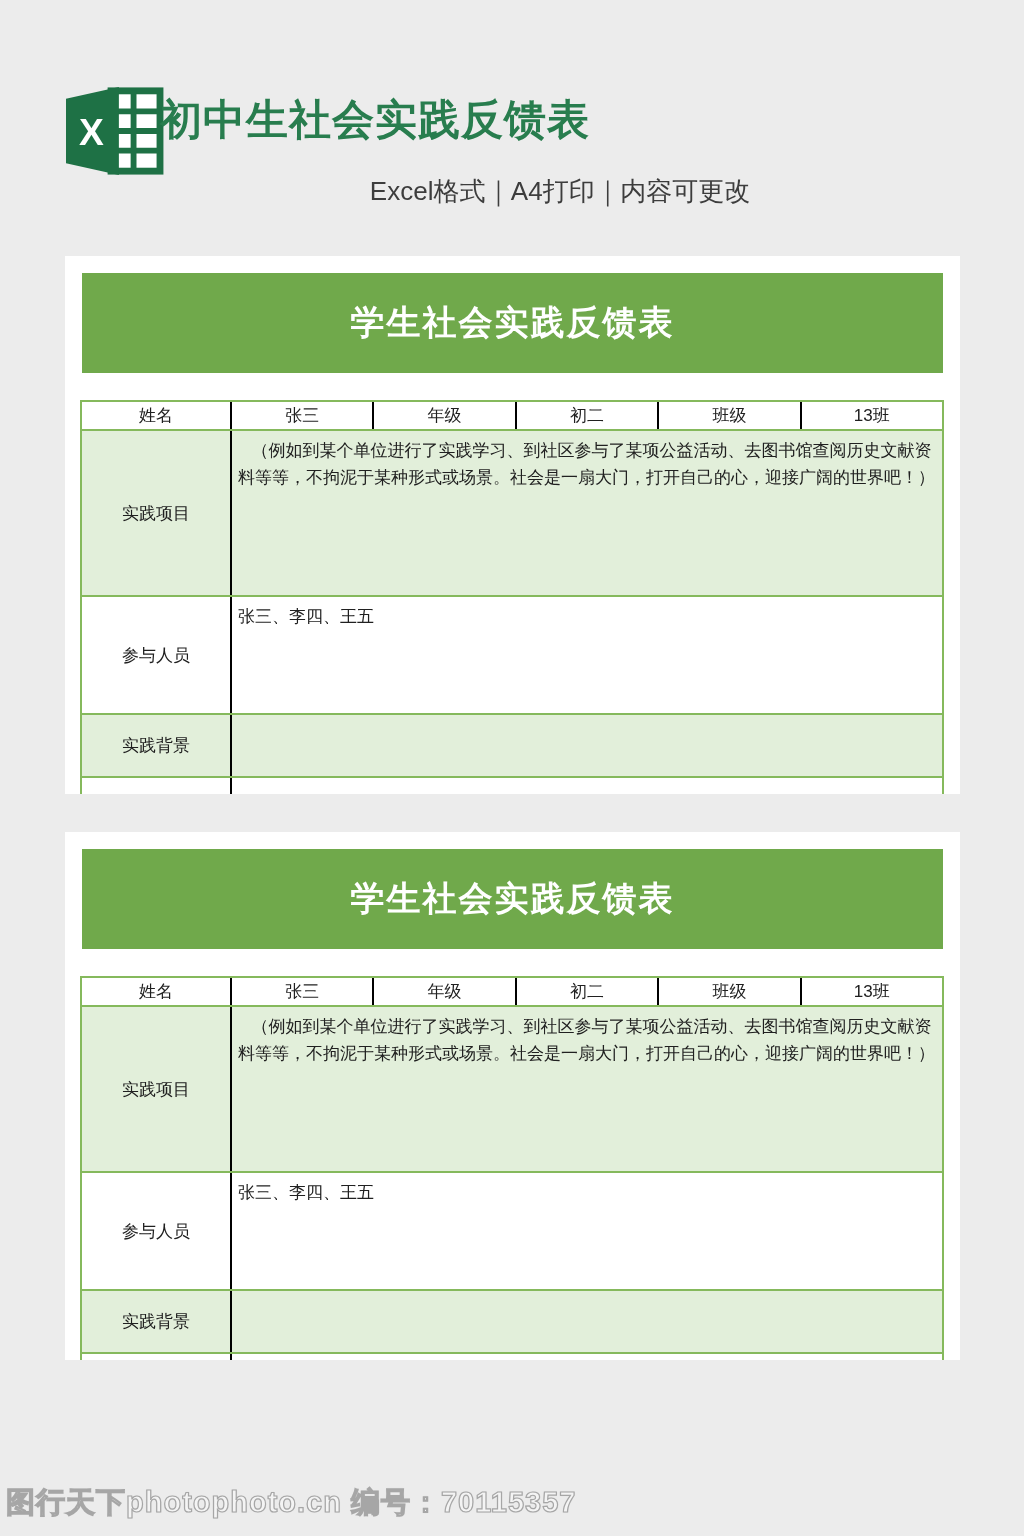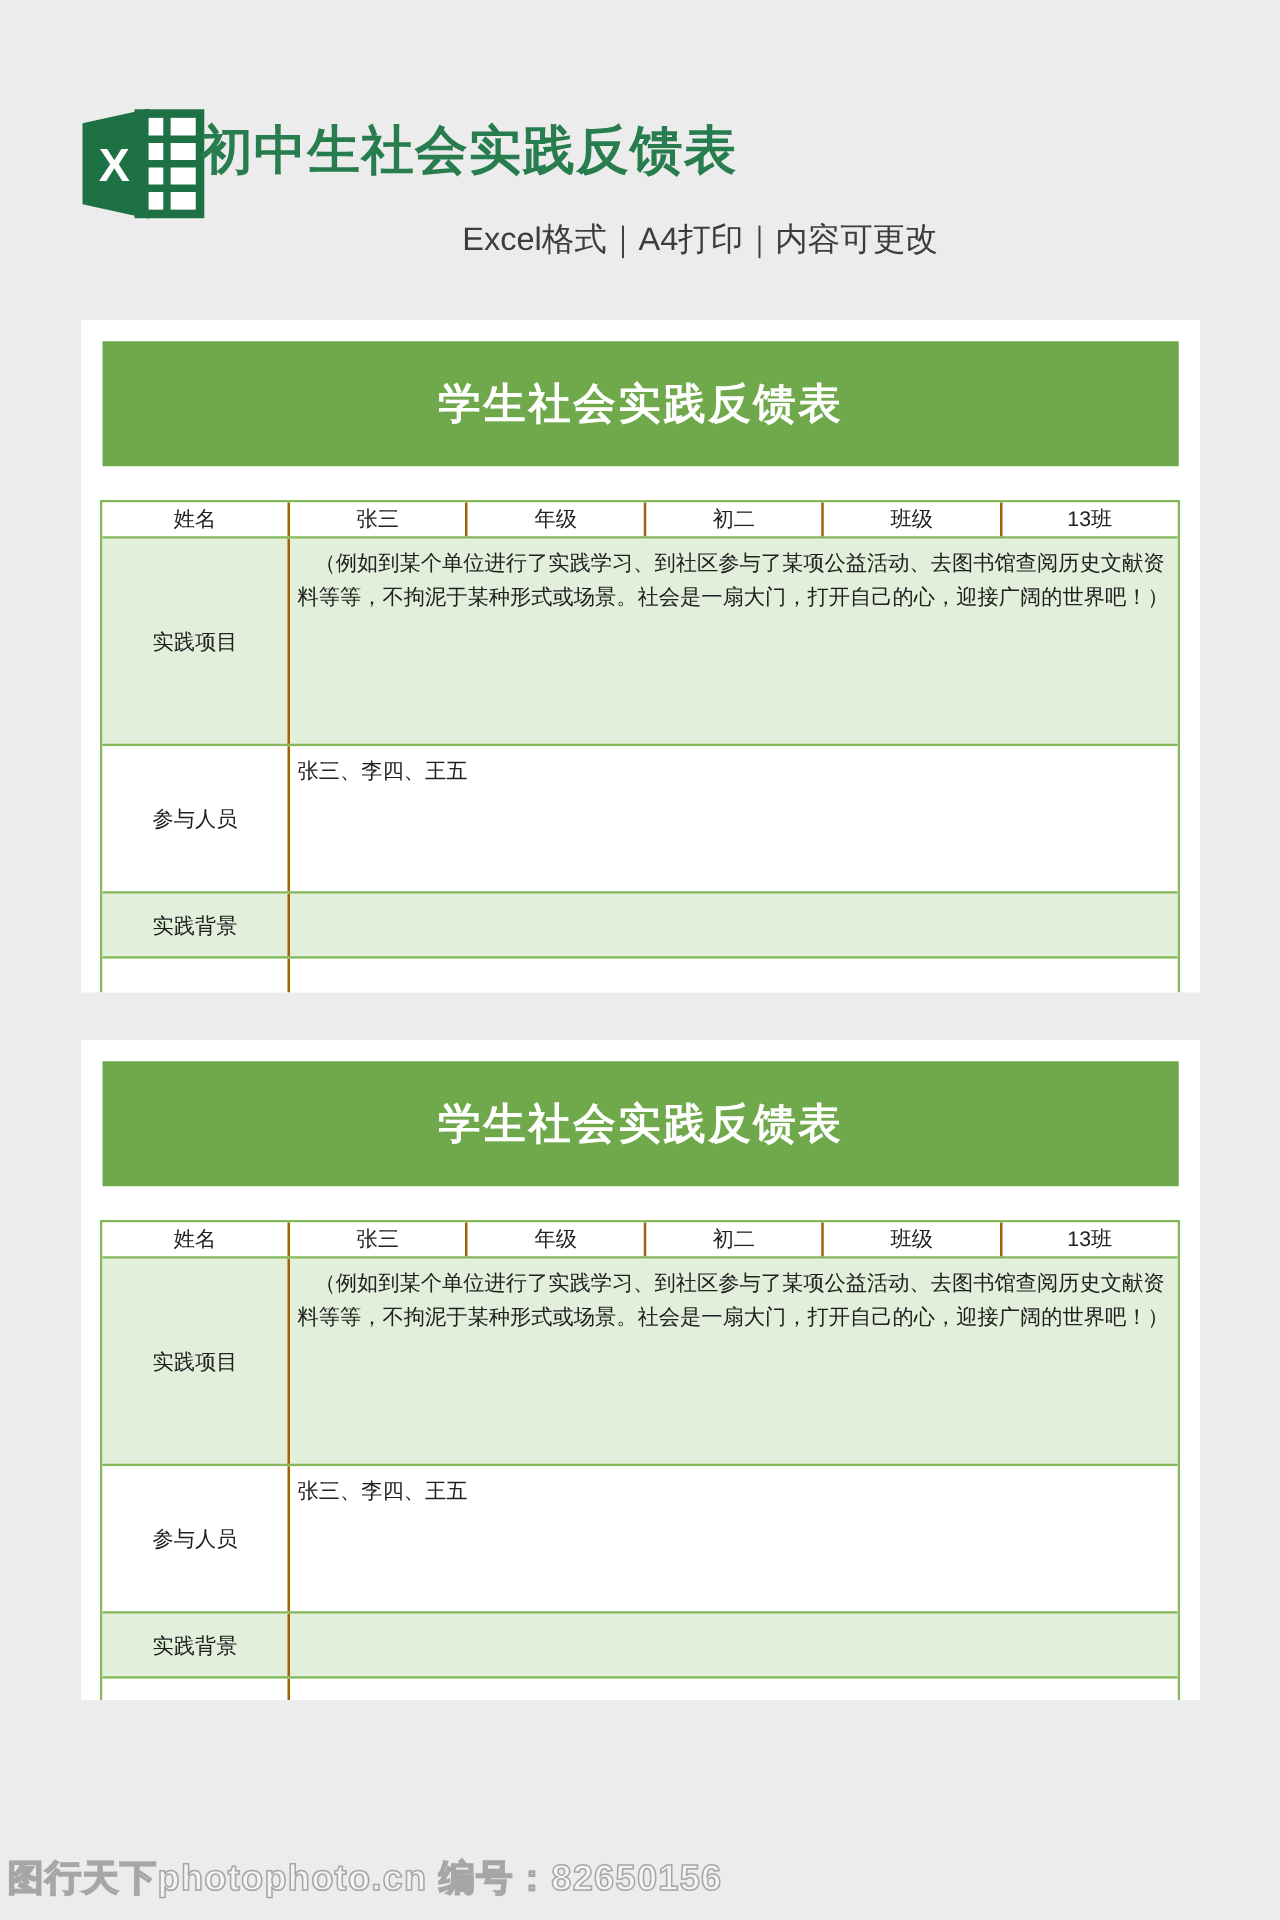--- a/index.html
+++ b/index.html
@@ -48,41 +48,41 @@
 
   .form-table {
     margin:27px 16px 0 15px;
     border:2px solid #85b95c; border-bottom:none;
   }
   .t-row { display:flex; border-bottom:2px solid #85b95c; background:#ffffff; }
   .t-row:last-child { border-bottom:none; }
   .t-row.stripe { background:#e2efda; }
 
   .cell {
-    border-right:2px solid #a16207;
+    border-right:2px solid #000000;
     display:flex; align-items:center; justify-content:center;
     font-size:17px; color:#202020;
   }
   .cell:last-child { border-right:none; }
 
   .row-info  { height:29px; }
   .row-info .cell { flex:1 1 0; }
   .row-info .cell.first { flex:0 0 150px; }
 
   .label-cell { flex:0 0 150px; }
   .content-cell {
     flex:1 1 0;
     align-items:flex-start; justify-content:flex-start;
     text-align:left; padding:6px 6px;
     line-height:27px;
   }
 
   .row-project    { height:166px; }
   .row-people     { height:118px; }
-  .row-background { height:52px;  }
+  .row-background { height:63px;  }
   .row-extra      { height:27px;  }
 
   .row-project .content-cell { text-indent:0.8em; }
 
   
   .watermark {
     position:absolute; left:6px; top:1483px;
     font-size:29px; font-weight:bold; letter-spacing:1px;
     color:rgba(255,255,255,0.85);
     -webkit-text-stroke:1.2px #a6a6a6;
@@ -163,13 +163,13 @@
       <div class="cell label-cell">实践背景</div>
       <div class="cell content-cell"></div>
     </div>
     <div class="t-row row-extra">
       <div class="cell label-cell"></div>
       <div class="cell content-cell"></div>
     </div>
   </div>
 </div>
 
-<div class="watermark">图行天下photophoto.cn 编号：82650156</div>
+<div class="watermark">图行天下photophoto.cn 编号：70115357</div>
 
 </body></html>

